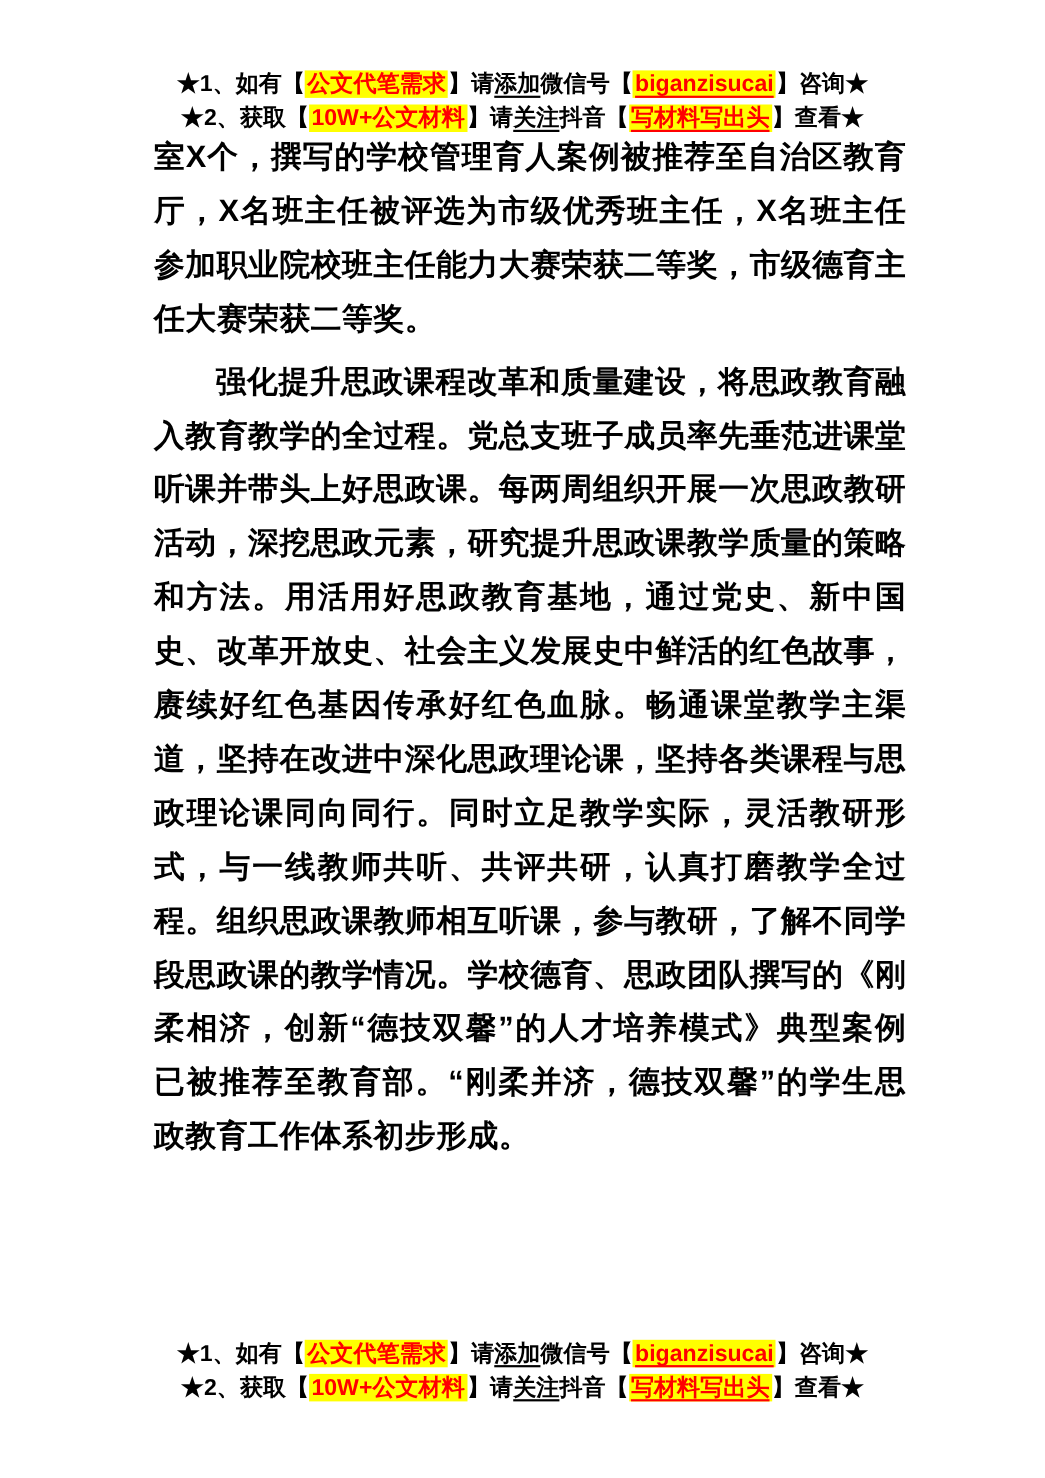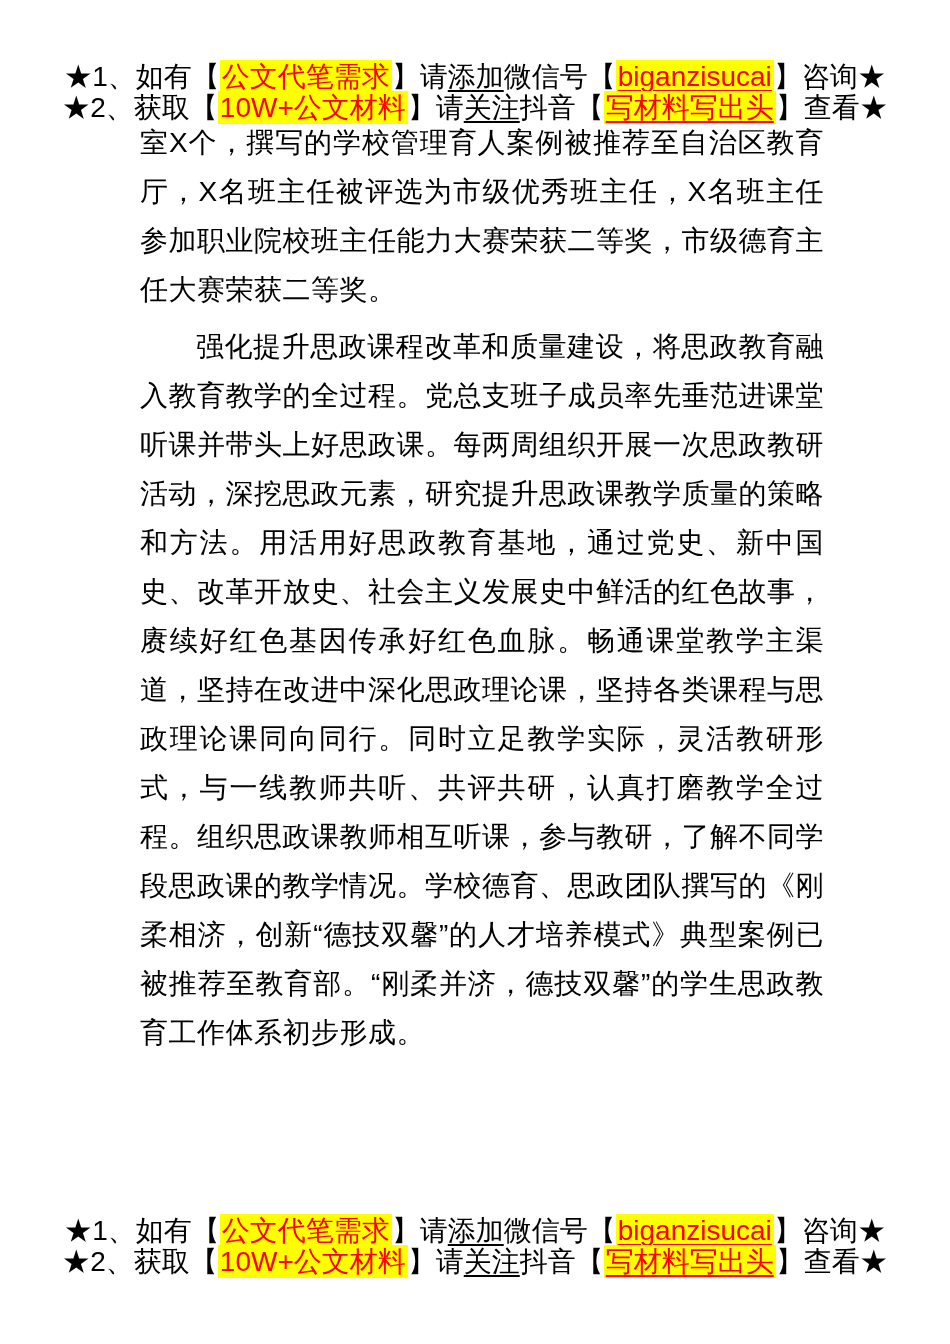--- a/index.html
+++ b/index.html
@@ -10,22 +10,22 @@
   }
   .page {
     position: relative;
     width: 950px; height: 1344px;
     background: #ffffff;
   }
   .banner {
     position: absolute; left: 0; right: 0;
     text-align: center;
     font-family: "Liberation Sans", sans-serif;
-    font-weight: normal;
-    font-size: 28px;
+    font-weight: bold;
+    font-size: 21px;
     line-height: 30.5px;
     color: #000000;
     white-space: nowrap;
   }
   .banner-top { top: 62px; }
   .banner-bottom { top: 1216px; }
   .banner-line { height: 30.5px; }
   .seg-plain { color: #000000; }
   .seg-hl {
     color: #ff0000;
@@ -44,21 +44,21 @@
     padding: 1px 2px;
     text-decoration: underline;
     text-decoration-thickness: 2px;
     text-underline-offset: 4px;
   }
   .doc-body {
     position: absolute;
     left: 140px; top: 118px;
     width: 684px;
     font-family: "Liberation Sans", sans-serif;
-    font-weight: normal;
+    font-weight: bold;
     font-size: 28px;
     line-height: 49px;
     color: #000000;
     text-align: justify;
     text-justify: inter-ideograph;
     letter-spacing: 0.5px;
   }
   .para { margin: 0 0 8px 0; }
   .para.indent { text-indent: 2em; }
 </style>

